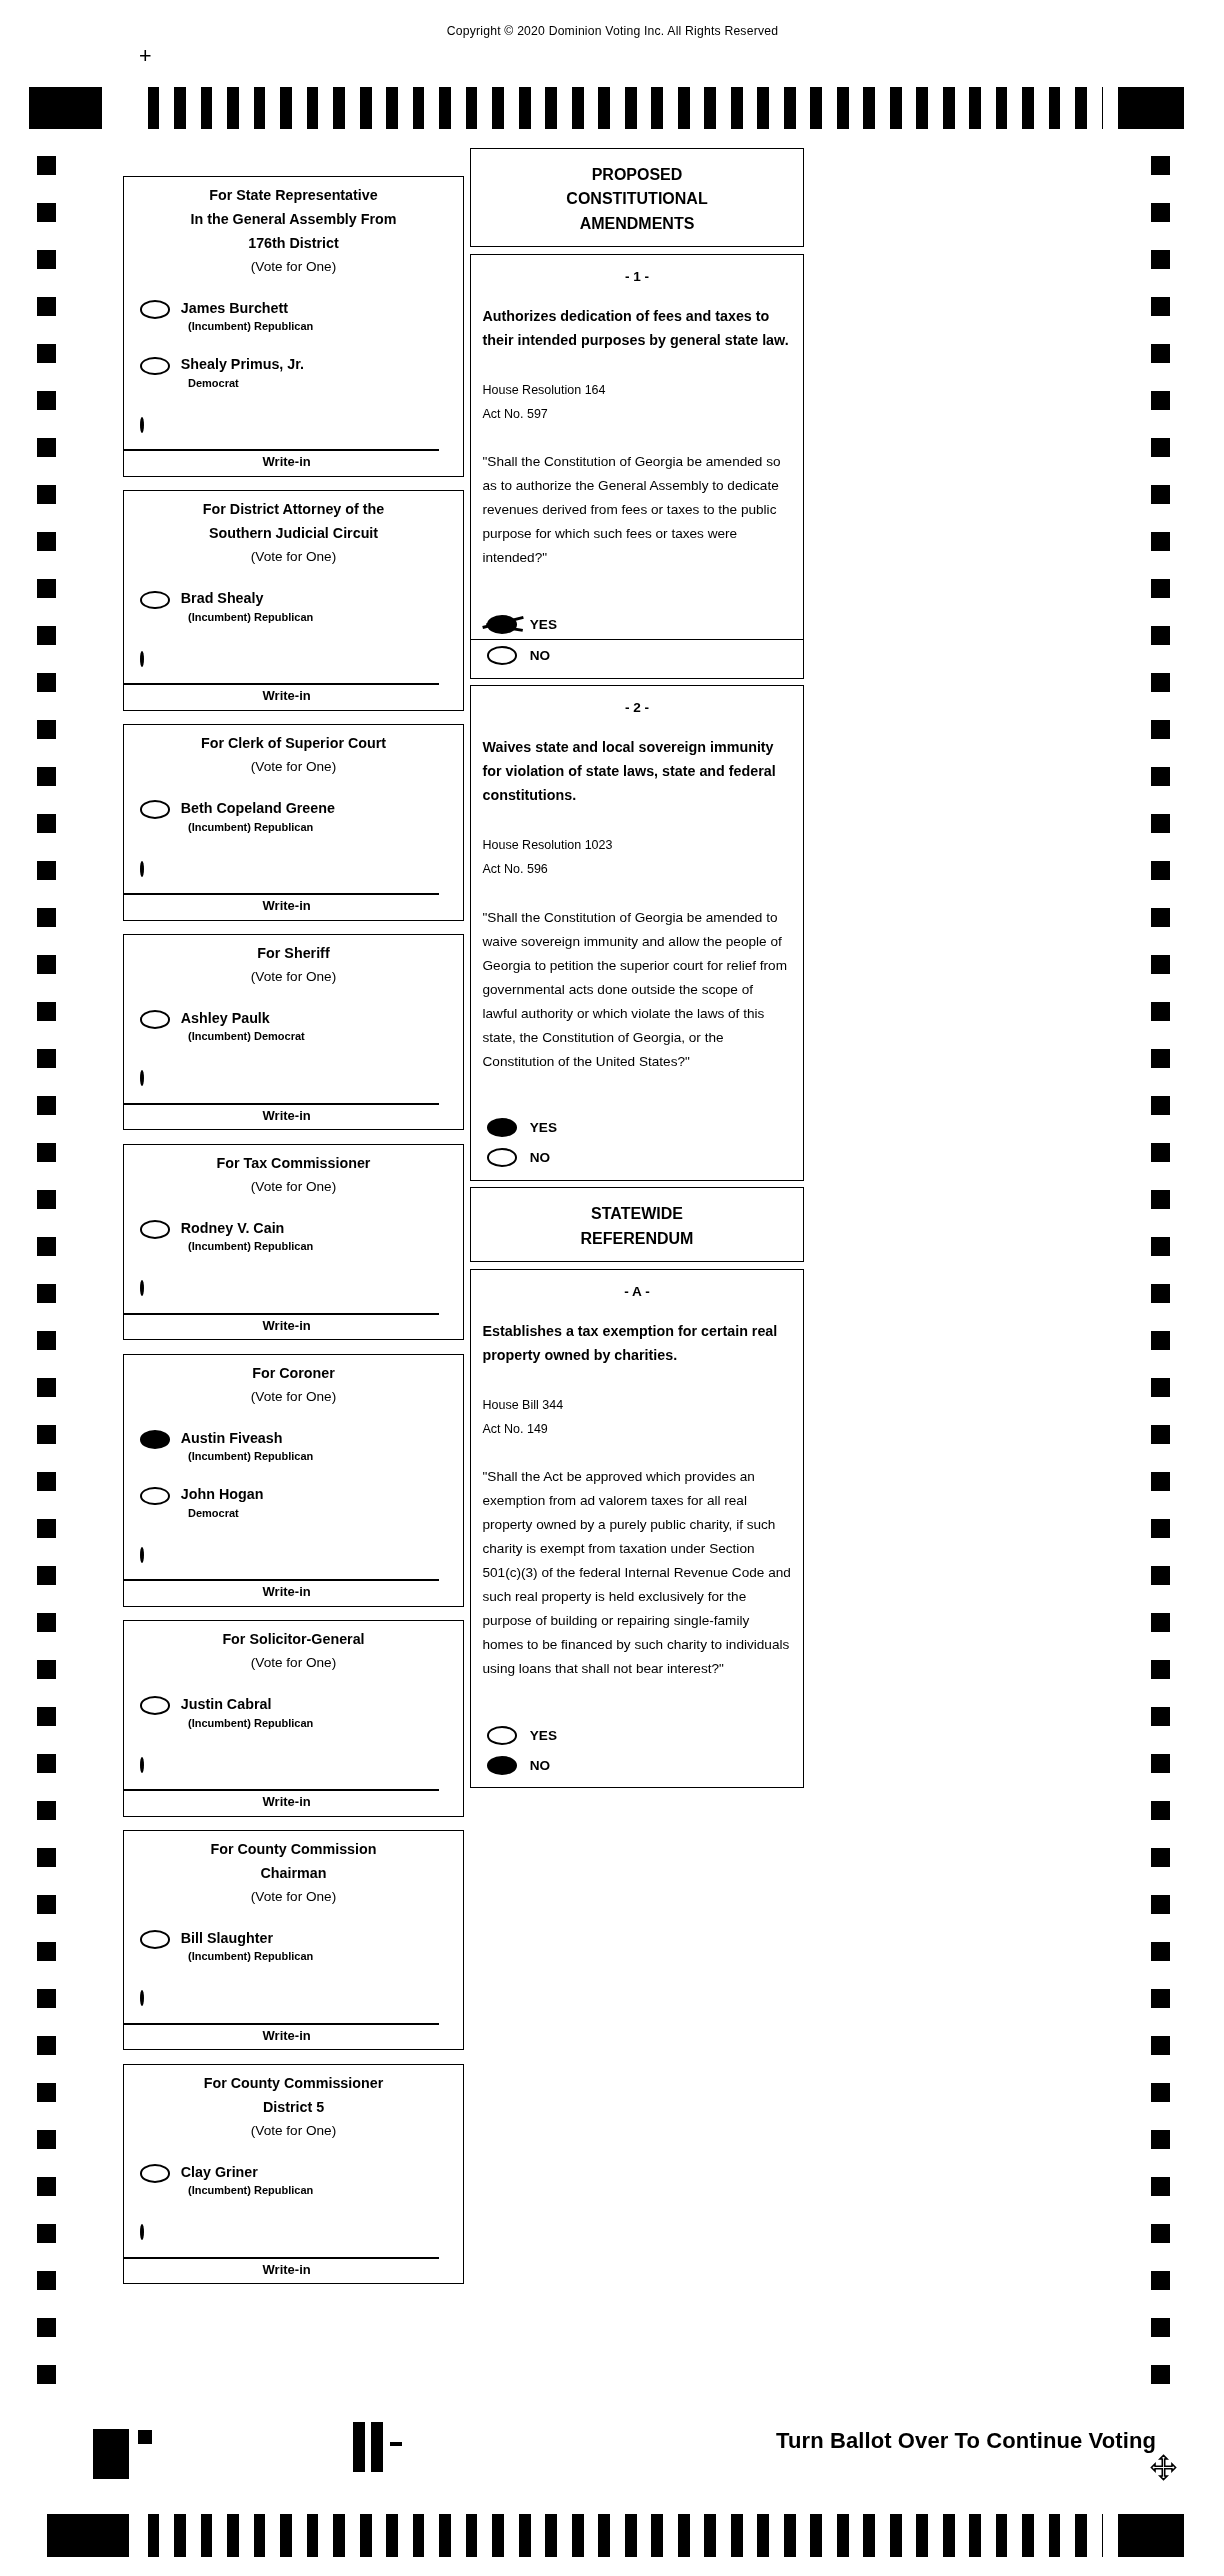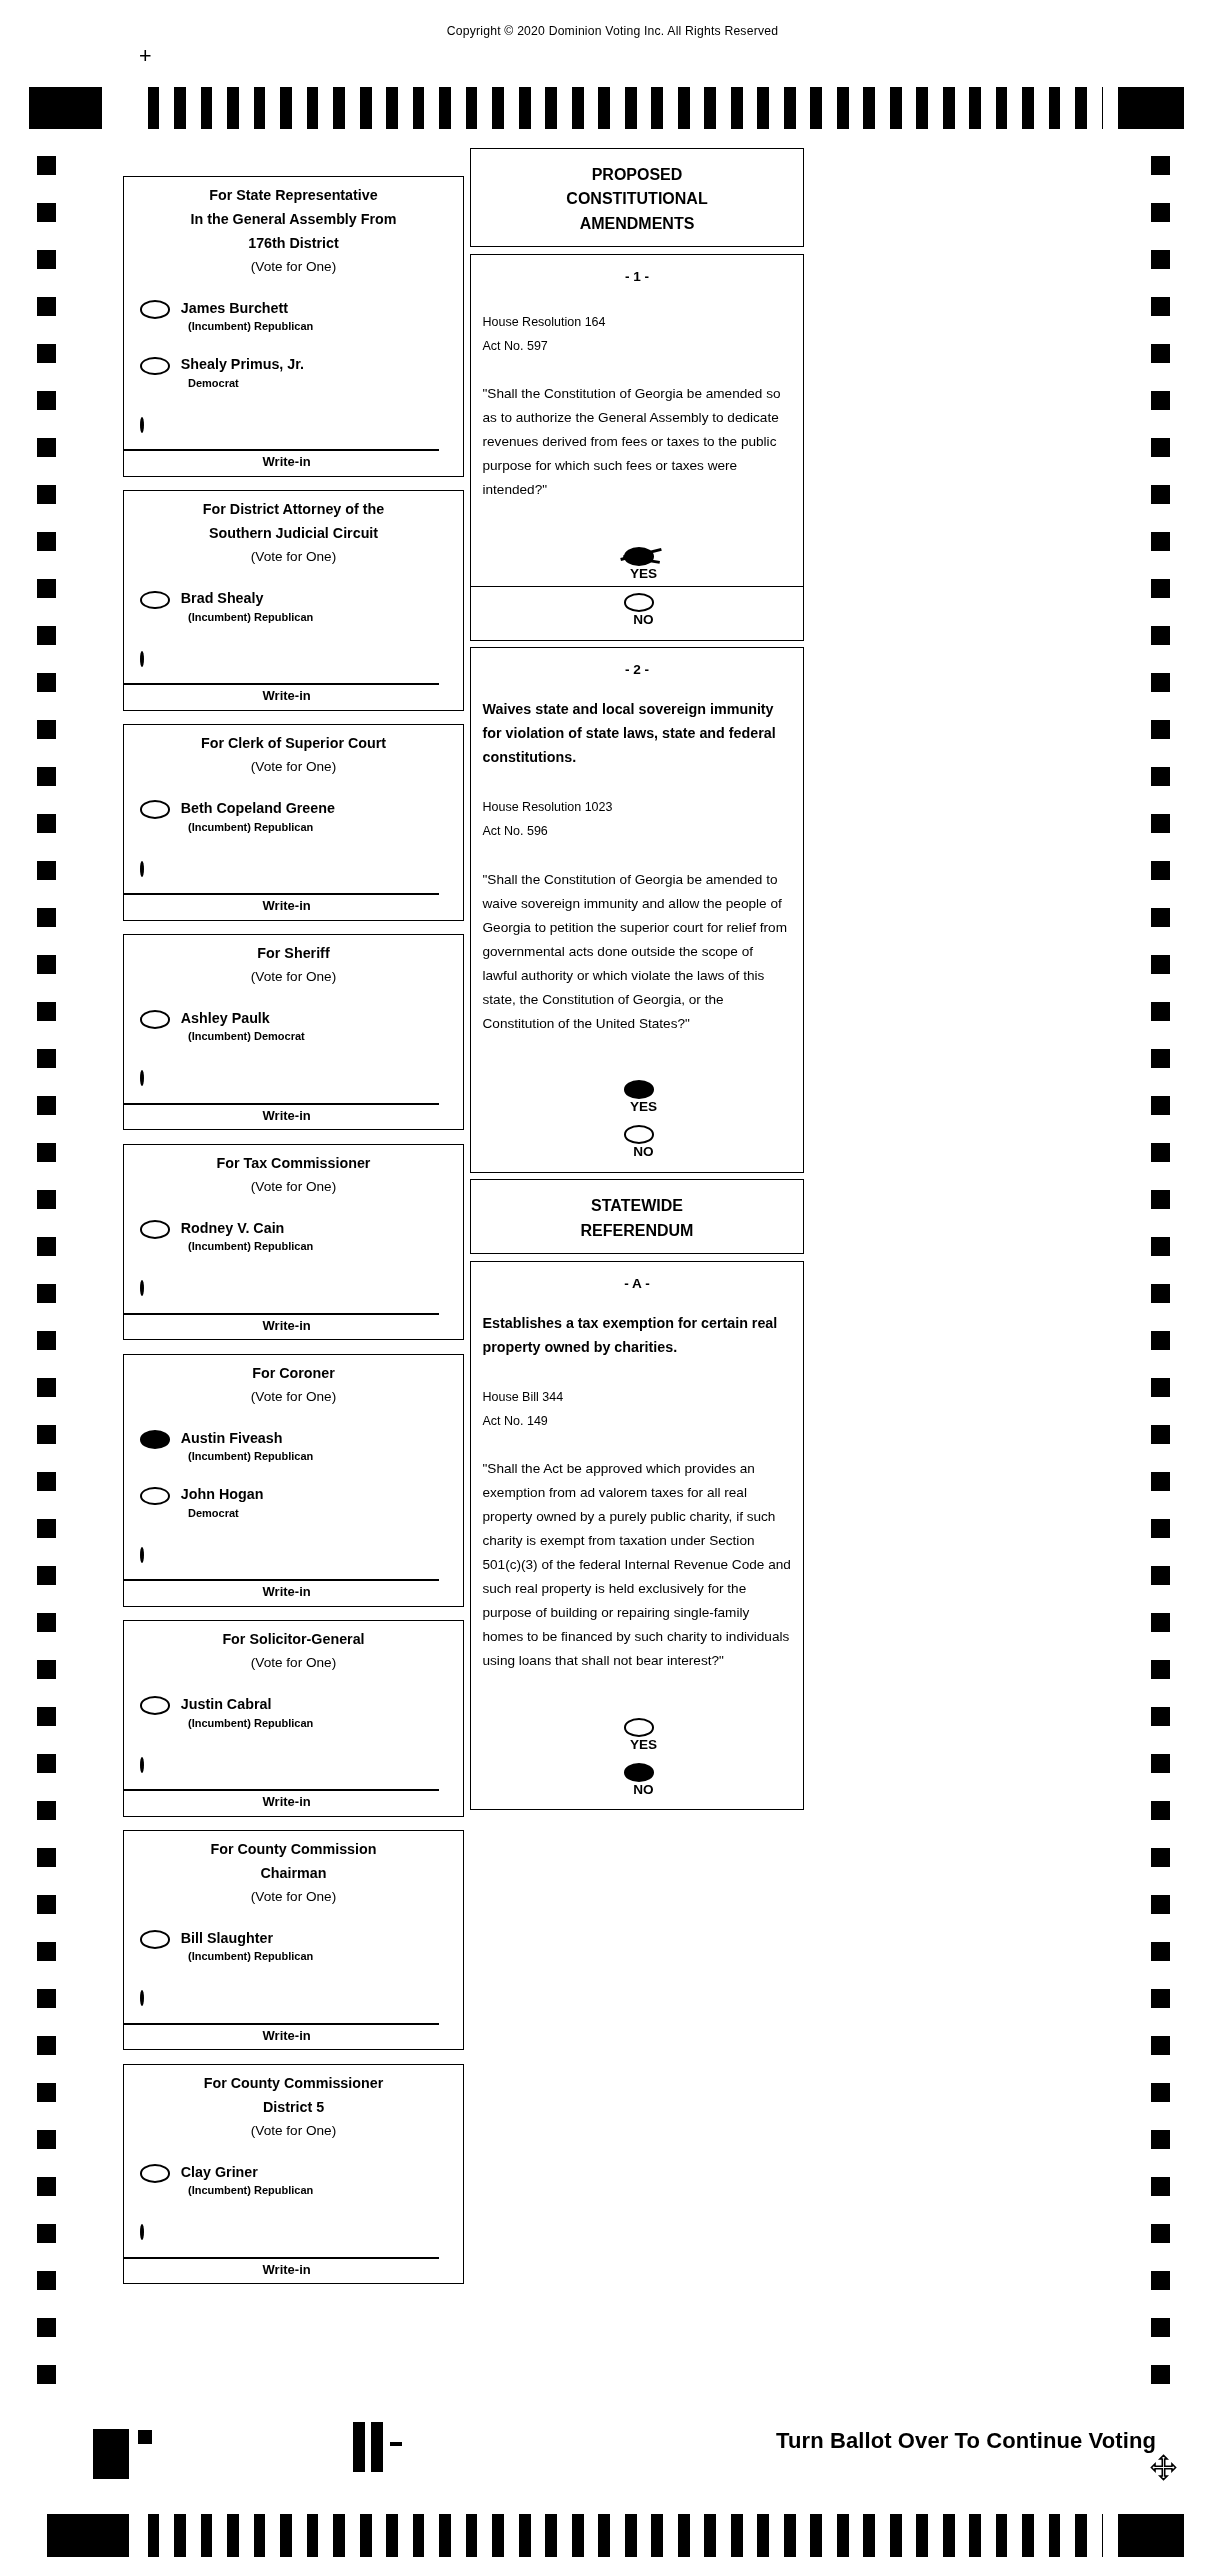--- a/index.html
+++ b/index.html
@@ -77,21 +77,21 @@
 
   
   .header-box { padding: 14px 0 10px; text-align: center; }
   .header-box .hline { display: block; font-weight: bold; font-size: 16px; line-height: 24.4px; }
   .measure { padding: 8.6px 11.5px 7.2px; }
   .measure-number { font-weight: bold; font-size: 13.6px; text-align: center; margin-top: 5.7px; }
   .measure-summary { margin-top: 20px; font-weight: bold; font-size: 14.3px; line-height: 24px; }
   .measure-authority { margin-top: 26px; }
   .measure-authority .aline { display: block; font-size: 12.5px; line-height: 24px; }
   .measure-question { margin-top: 24.4px; font-size: 13.6px; line-height: 24px; }
-  .choice-row { display: flex; align-items: center; margin: 0 -11.5px; padding: 5.7px 11.5px; flex-direction: column; }
+  .choice-row { display: flex; align-items: center; margin: 0 -11.5px; padding: 5.7px 11.5px; }
   .choice-first { margin-top: 39px; }
   .with-sep { border-top: 1.4px solid #000; }
   .choice-row .oval { margin-left: 4.3px; margin-top: 0; }
   .choice-label { font-weight: bold; font-size: 13.6px; margin-left: 13px; }
 
   
   .turnover {
     position: absolute; top: 2428px; right: 69px;
     font-weight: bold; font-size: 22px; letter-spacing: 0.1px;
   }
@@ -322,20 +322,21 @@
   <div class="col-right">
 
     <div class="box header-box">
       <span class="hline">PROPOSED</span>
       <span class="hline">CONSTITUTIONAL</span>
       <span class="hline">AMENDMENTS</span>
     </div>
 
     <div class="box measure">
       <div class="measure-number">- 1 -</div>
+      <div class="measure-summary">Authorizes dedication of fees and taxes to their intended purposes by general state law.</div>
       <div class="measure-authority">
         <span class="aline">House Resolution 164</span>
         <span class="aline">Act No. 597</span>
       </div>
       <div class="measure-question">"Shall the Constitution of Georgia be amended so as to authorize the General Assembly to dedicate revenues derived from fees or taxes to the public purpose for which such fees or taxes were intended?"</div>
       <div class="choice-row choice-first">
         <span class="oval scribble filled"></span>
         <span class="choice-label">YES</span>
       </div>
       <div class="choice-row with-sep">

